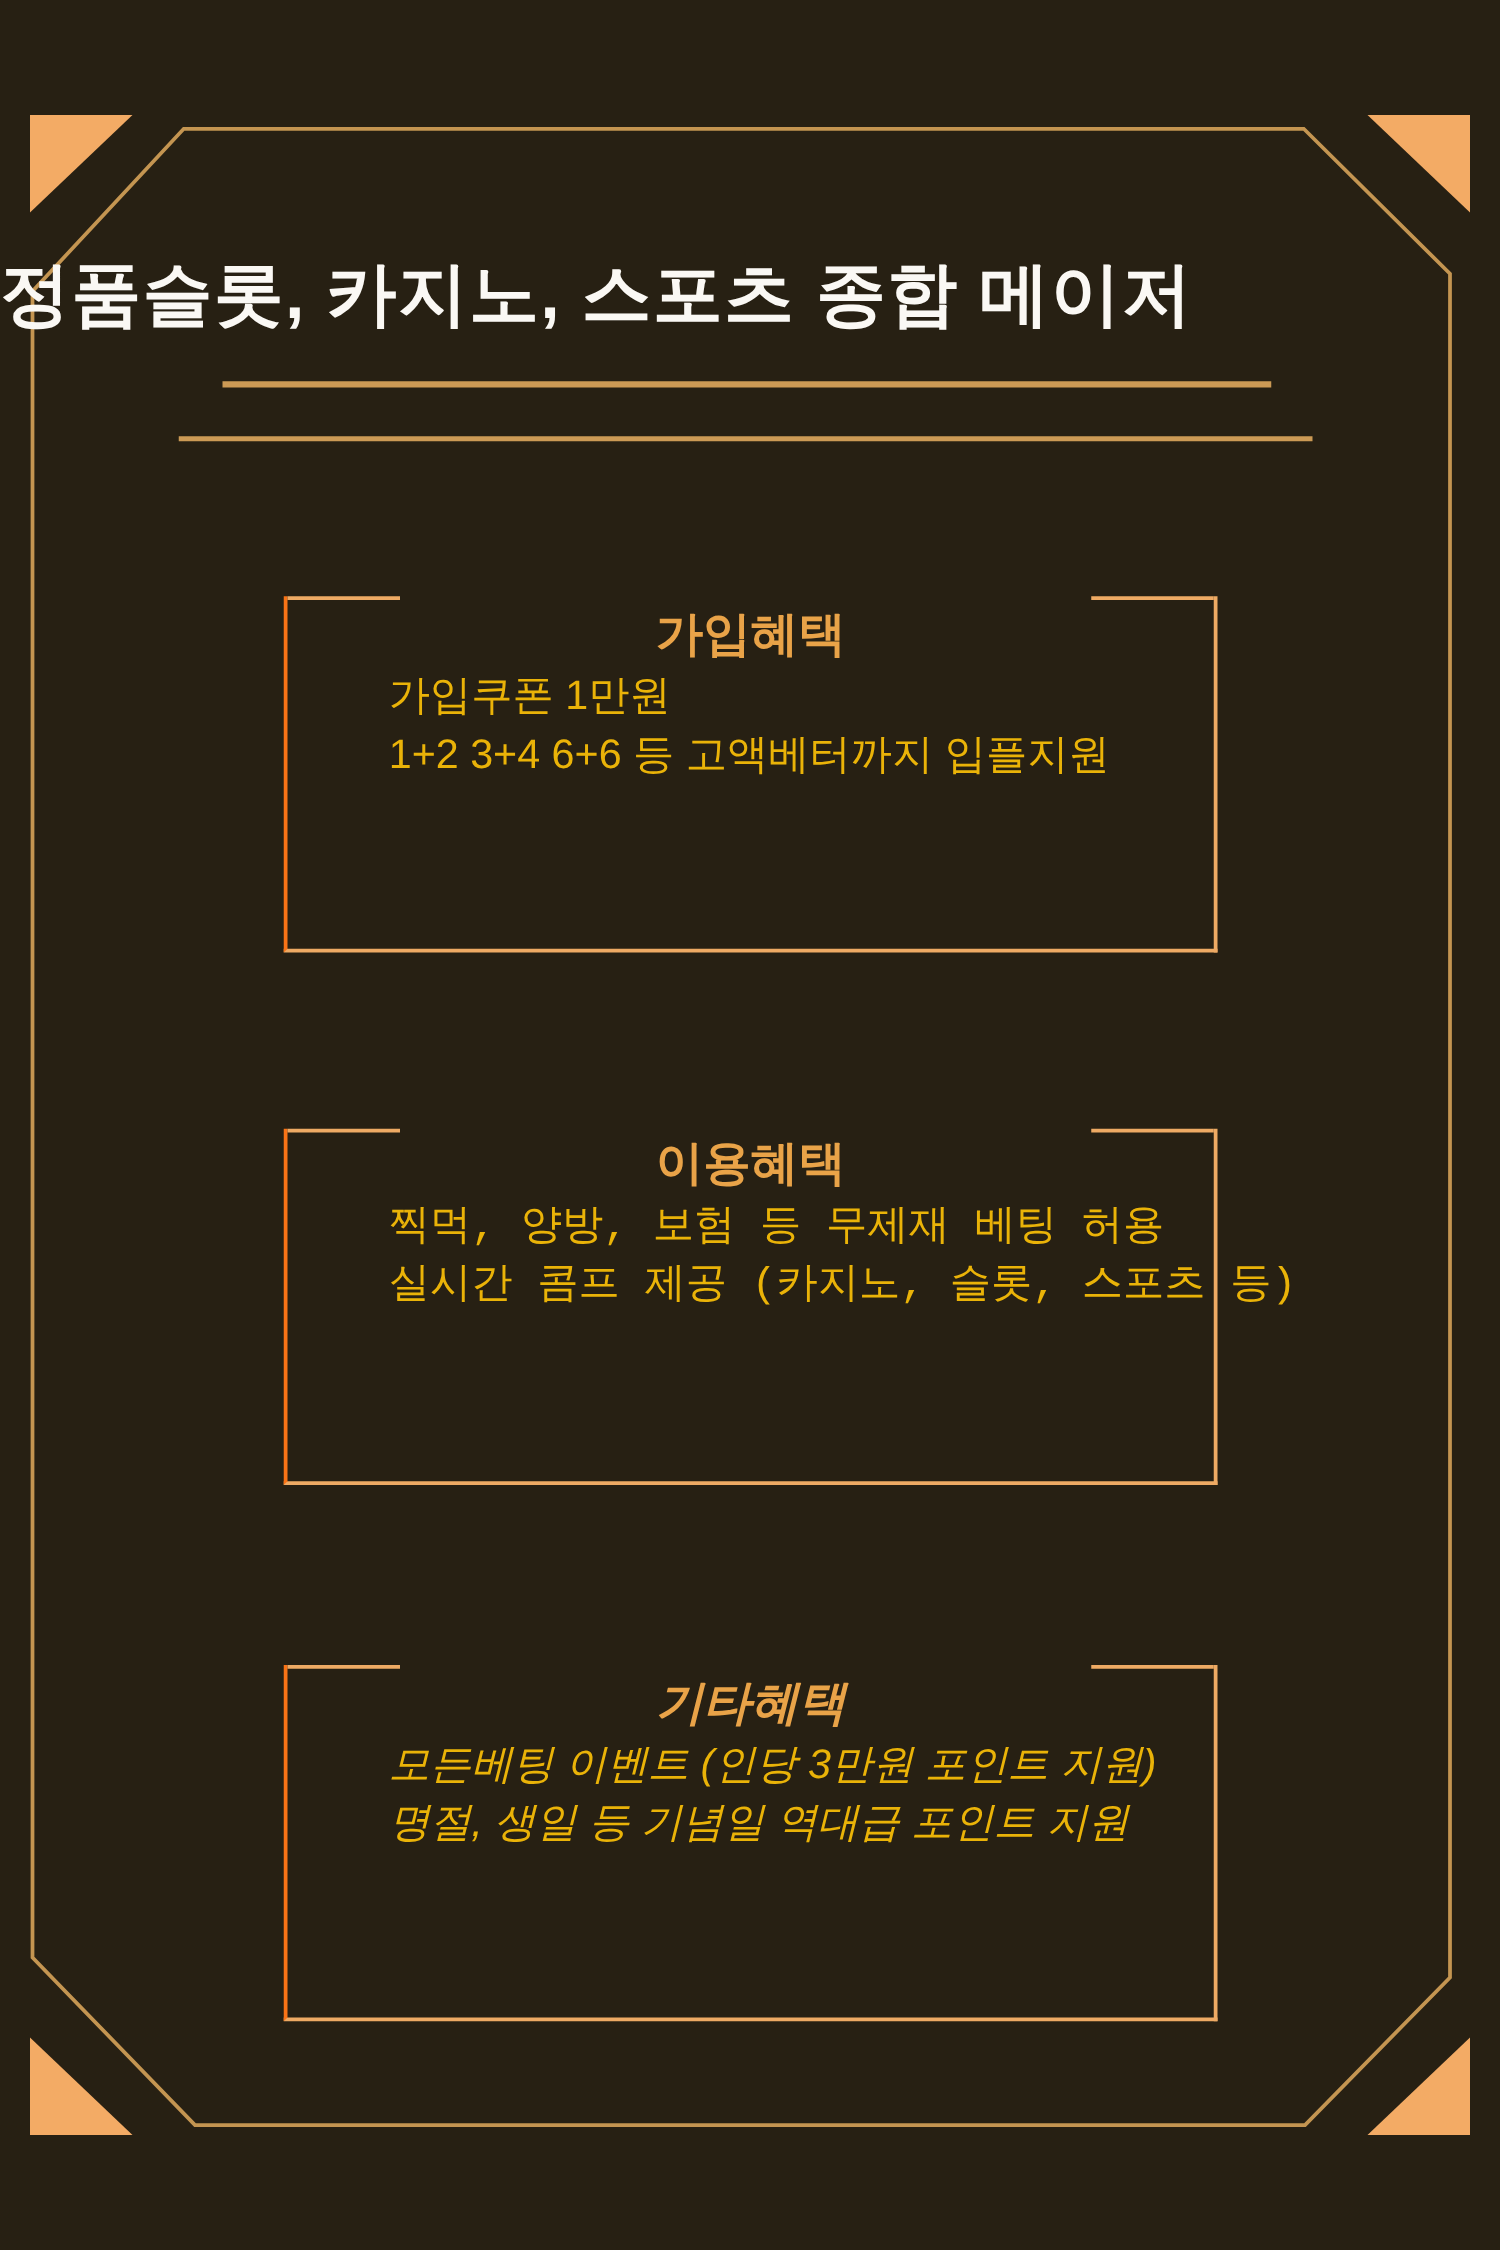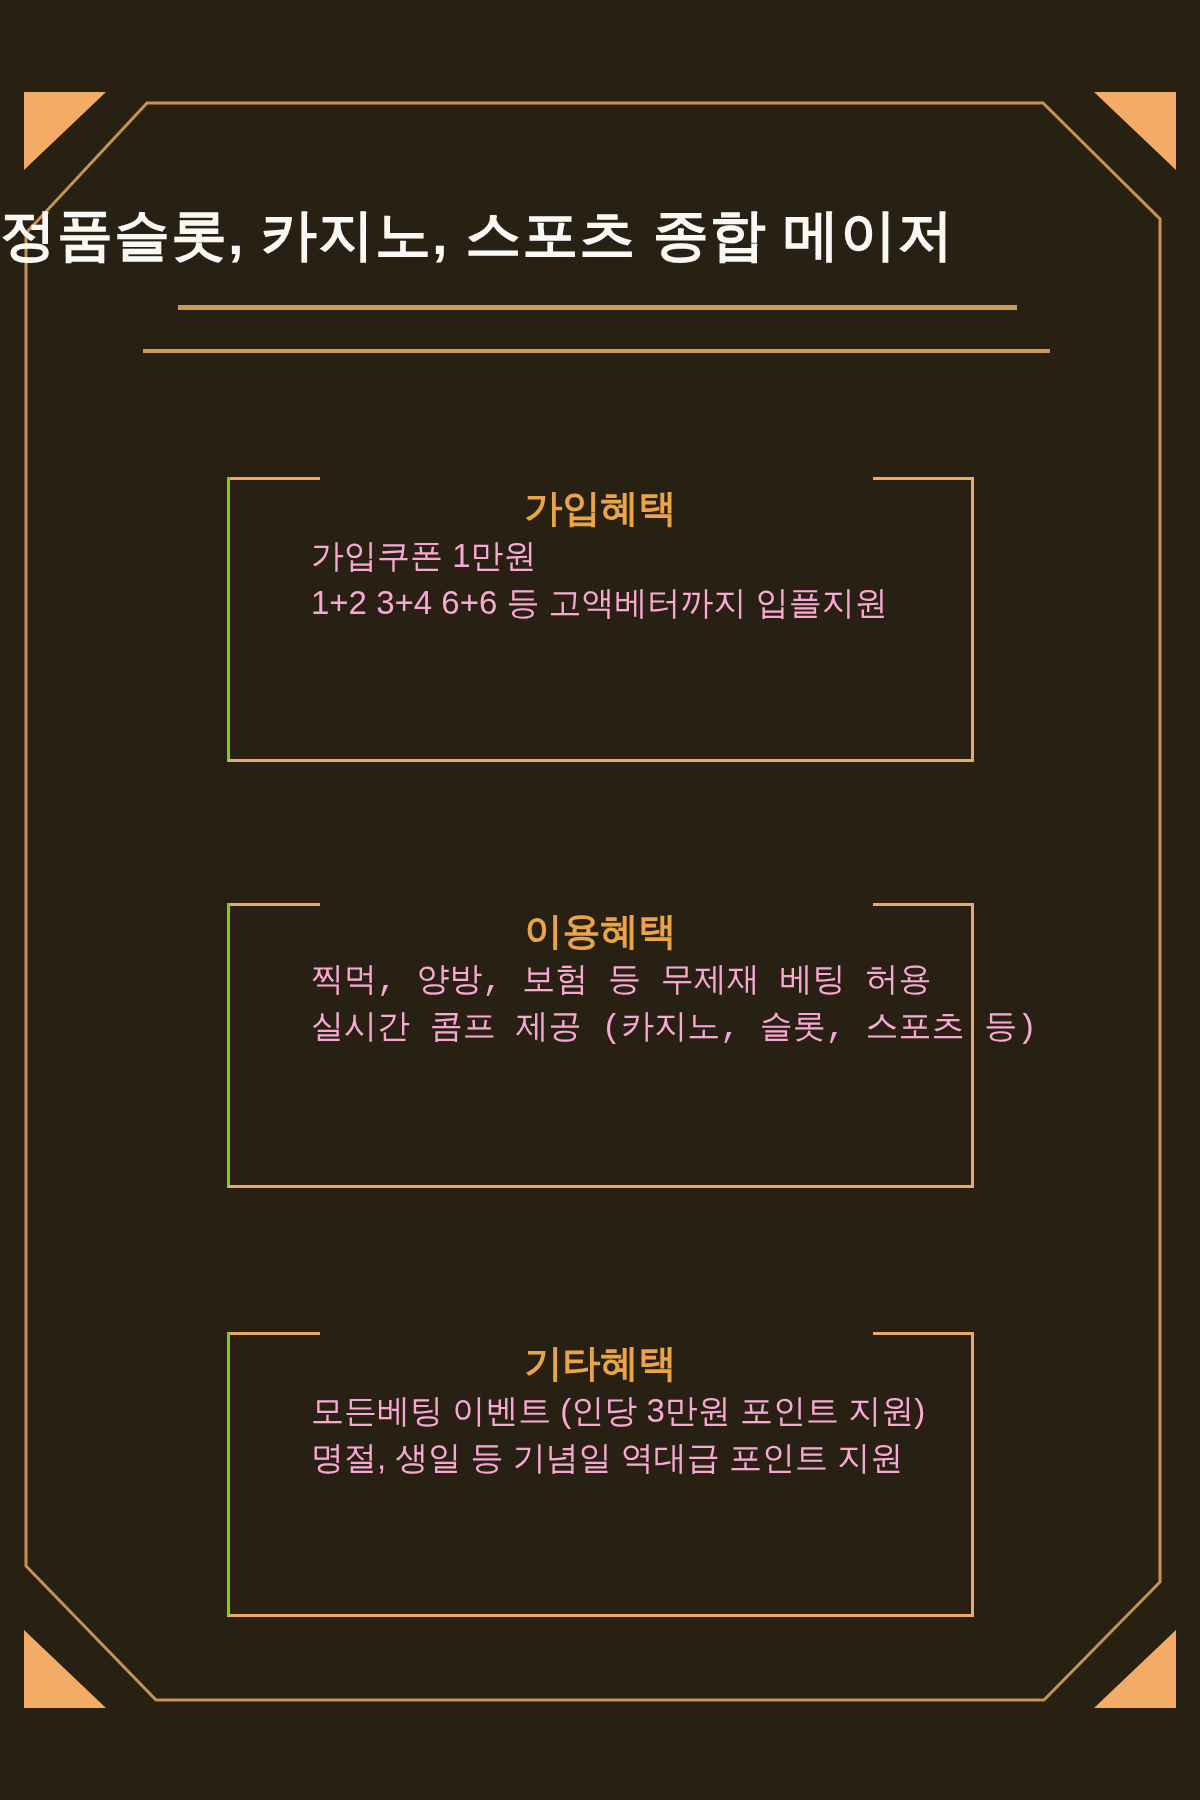--- a/index.html
+++ b/index.html
@@ -39,27 +39,27 @@
     background: #cc9a55;
   }
   .divider-1 { left: 178px; top: 305px; width: 839px; height: 5px; }
   .divider-2 { left: 143px; top: 349px; width: 907px; height: 4px; }
 
   .benefit-box {
     position: absolute;
     left: 227px;
     width: 741px;
     height: 282px;
-    border-left: 3px solid #84cc16;
+    border-left: 3px solid #f97316;
     border-right: 3px solid #eeaa64;
     border-bottom: 3px solid #eeaa64;
   }
   .box-1 { top: 477px; }
   .box-2 { top: 903px; font-family: Liberation Mono, monospace; }
-  .box-3 { top: 1332px; }
+  .box-3 { top: 1332px; font-style: italic; }
 
   .tb-seg {
     position: absolute;
     top: 0;
     height: 3px;
     background: #eeaa64;
   }
   .tb-l { left: 0; width: 90px; }
   .tb-r { right: 0; width: 98px; }
 
@@ -71,21 +71,21 @@
     text-align: center;
     font-size: 38px;
     font-weight: bold;
     color: #e9a348;
     line-height: 44px;
   }
   .box-content {
     margin: 55px 0 0 81px;
     font-size: 33px;
     line-height: 47px;
-    color: #f9a8d4;
+    color: #eab308;
   }
   .box-line { white-space: nowrap; }
 </style>
 </head>
 <body>
 
 <svg class="frame-svg" viewBox="0 0 1200 1800" xmlns="http://www.w3.org/2000/svg">
   <path d="M 147,103 L 1043,103 L 1160,219 L 1160,1582 L 1044,1700 L 156,1700 L 26,1566 L 26,233 Z" fill="none" stroke="#c49551" stroke-width="3"></path>
   <path d="M 24,92 L 106,92 L 24,170 Z" fill="#f3ab65"></path>
   <path d="M 1094,92 L 1176,92 L 1176,170 Z" fill="#f3ab65"></path>

